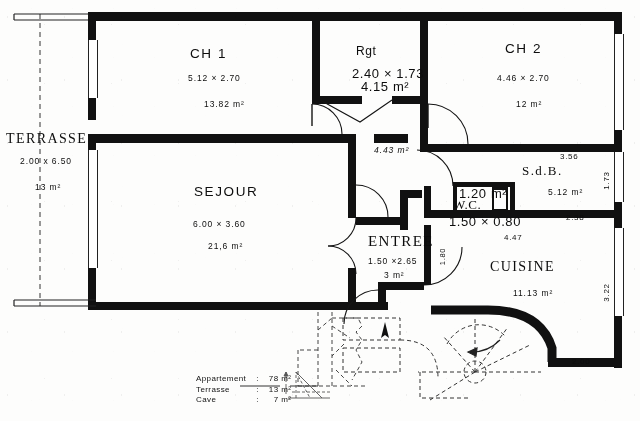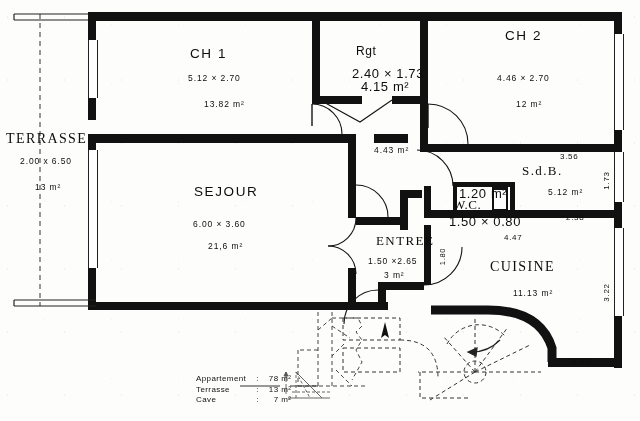--- a/index.html
+++ b/index.html
@@ -207,38 +207,38 @@
   <div class="lbl dim" style="left:35px;top:182px;">13 m²</div>
 
   <div class="lbl room-name" style="left:190px;top:46px;">CH 1</div>
   <div class="lbl dim" style="left:188px;top:73px;">5.12 × 2.70</div>
   <div class="lbl dim" style="left:204px;top:99px;">13.82 m²</div>
 
   <div class="lbl room-name" style="left:356px;top:44px;font-size:12px;letter-spacing:0.6px;">Rgt</div>
   <div class="lbl dim-sm" style="left:352px;top:66px;">2.40 × 1.73</div>
   <div class="lbl dim-sm" style="left:361px;top:79px;">4.15 m²</div>
 
-  <div class="lbl room-name" style="left:505px;top:28px;">CH 2</div>
+  <div class="lbl room-name" style="left:505px;top:41px;">CH 2</div>
   <div class="lbl dim" style="left:497px;top:73px;">4.46 × 2.70</div>
   <div class="lbl dim" style="left:516px;top:99px;">12 m²</div>
 
   <div class="lbl room-name" style="left:194px;top:184px;">SEJOUR</div>
   <div class="lbl dim" style="left:193px;top:219px;">6.00 × 3.60</div>
   <div class="lbl dim" style="left:208px;top:241px;">21,6 m²</div>
 
-  <div class="lbl dim" style="left:374px;top:145px;">4.43 m²</div>
+  <div class="lbl dim" style="left:374px;top:145px;font-style:italic;">4.43 m²</div>
 
   <div class="lbl room-name serif" style="left:522px;top:163px;font-size:13px;">S.d.B.</div>
   <div class="lbl dim" style="left:548px;top:187px;">5.12 m²</div>
 
   <div class="lbl dim-sm" style="left:459px;top:186px;">1.20 m²</div>
   <div class="lbl room-name serif" style="left:453px;top:197px;font-size:13px;letter-spacing:0.5px;">W.C.</div>
   <div class="lbl dim-sm" style="left:449px;top:214px;">1.50 × 0.80</div>
 
-  <div class="lbl room-name serif" style="left:376px;top:233px;font-size:13px;">ENTREE</div>
+  <div class="lbl room-name serif" style="left:368px;top:233px;font-size:15px;">ENTREE</div>
   <div class="lbl dim" style="left:368px;top:256px;">1.50 ×2.65</div>
   <div class="lbl dim" style="left:384px;top:270px;">3 m²</div>
 
   <div class="lbl room-name serif" style="left:490px;top:259px;font-size:14px;">CUISINE</div>
   <div class="lbl dim" style="left:513px;top:288px;">11.13 m²</div>
 
   <div class="lbl dim-tick" style="left:560px;top:152px;">3.56</div>
   <div class="lbl dim-tick vert rot90" style="left:597px;top:176px;">1.73</div>
   <div class="lbl dim-tick" style="left:566px;top:213px;">2.38</div>
   <div class="lbl dim-tick" style="left:504px;top:233px;">4.47</div>

